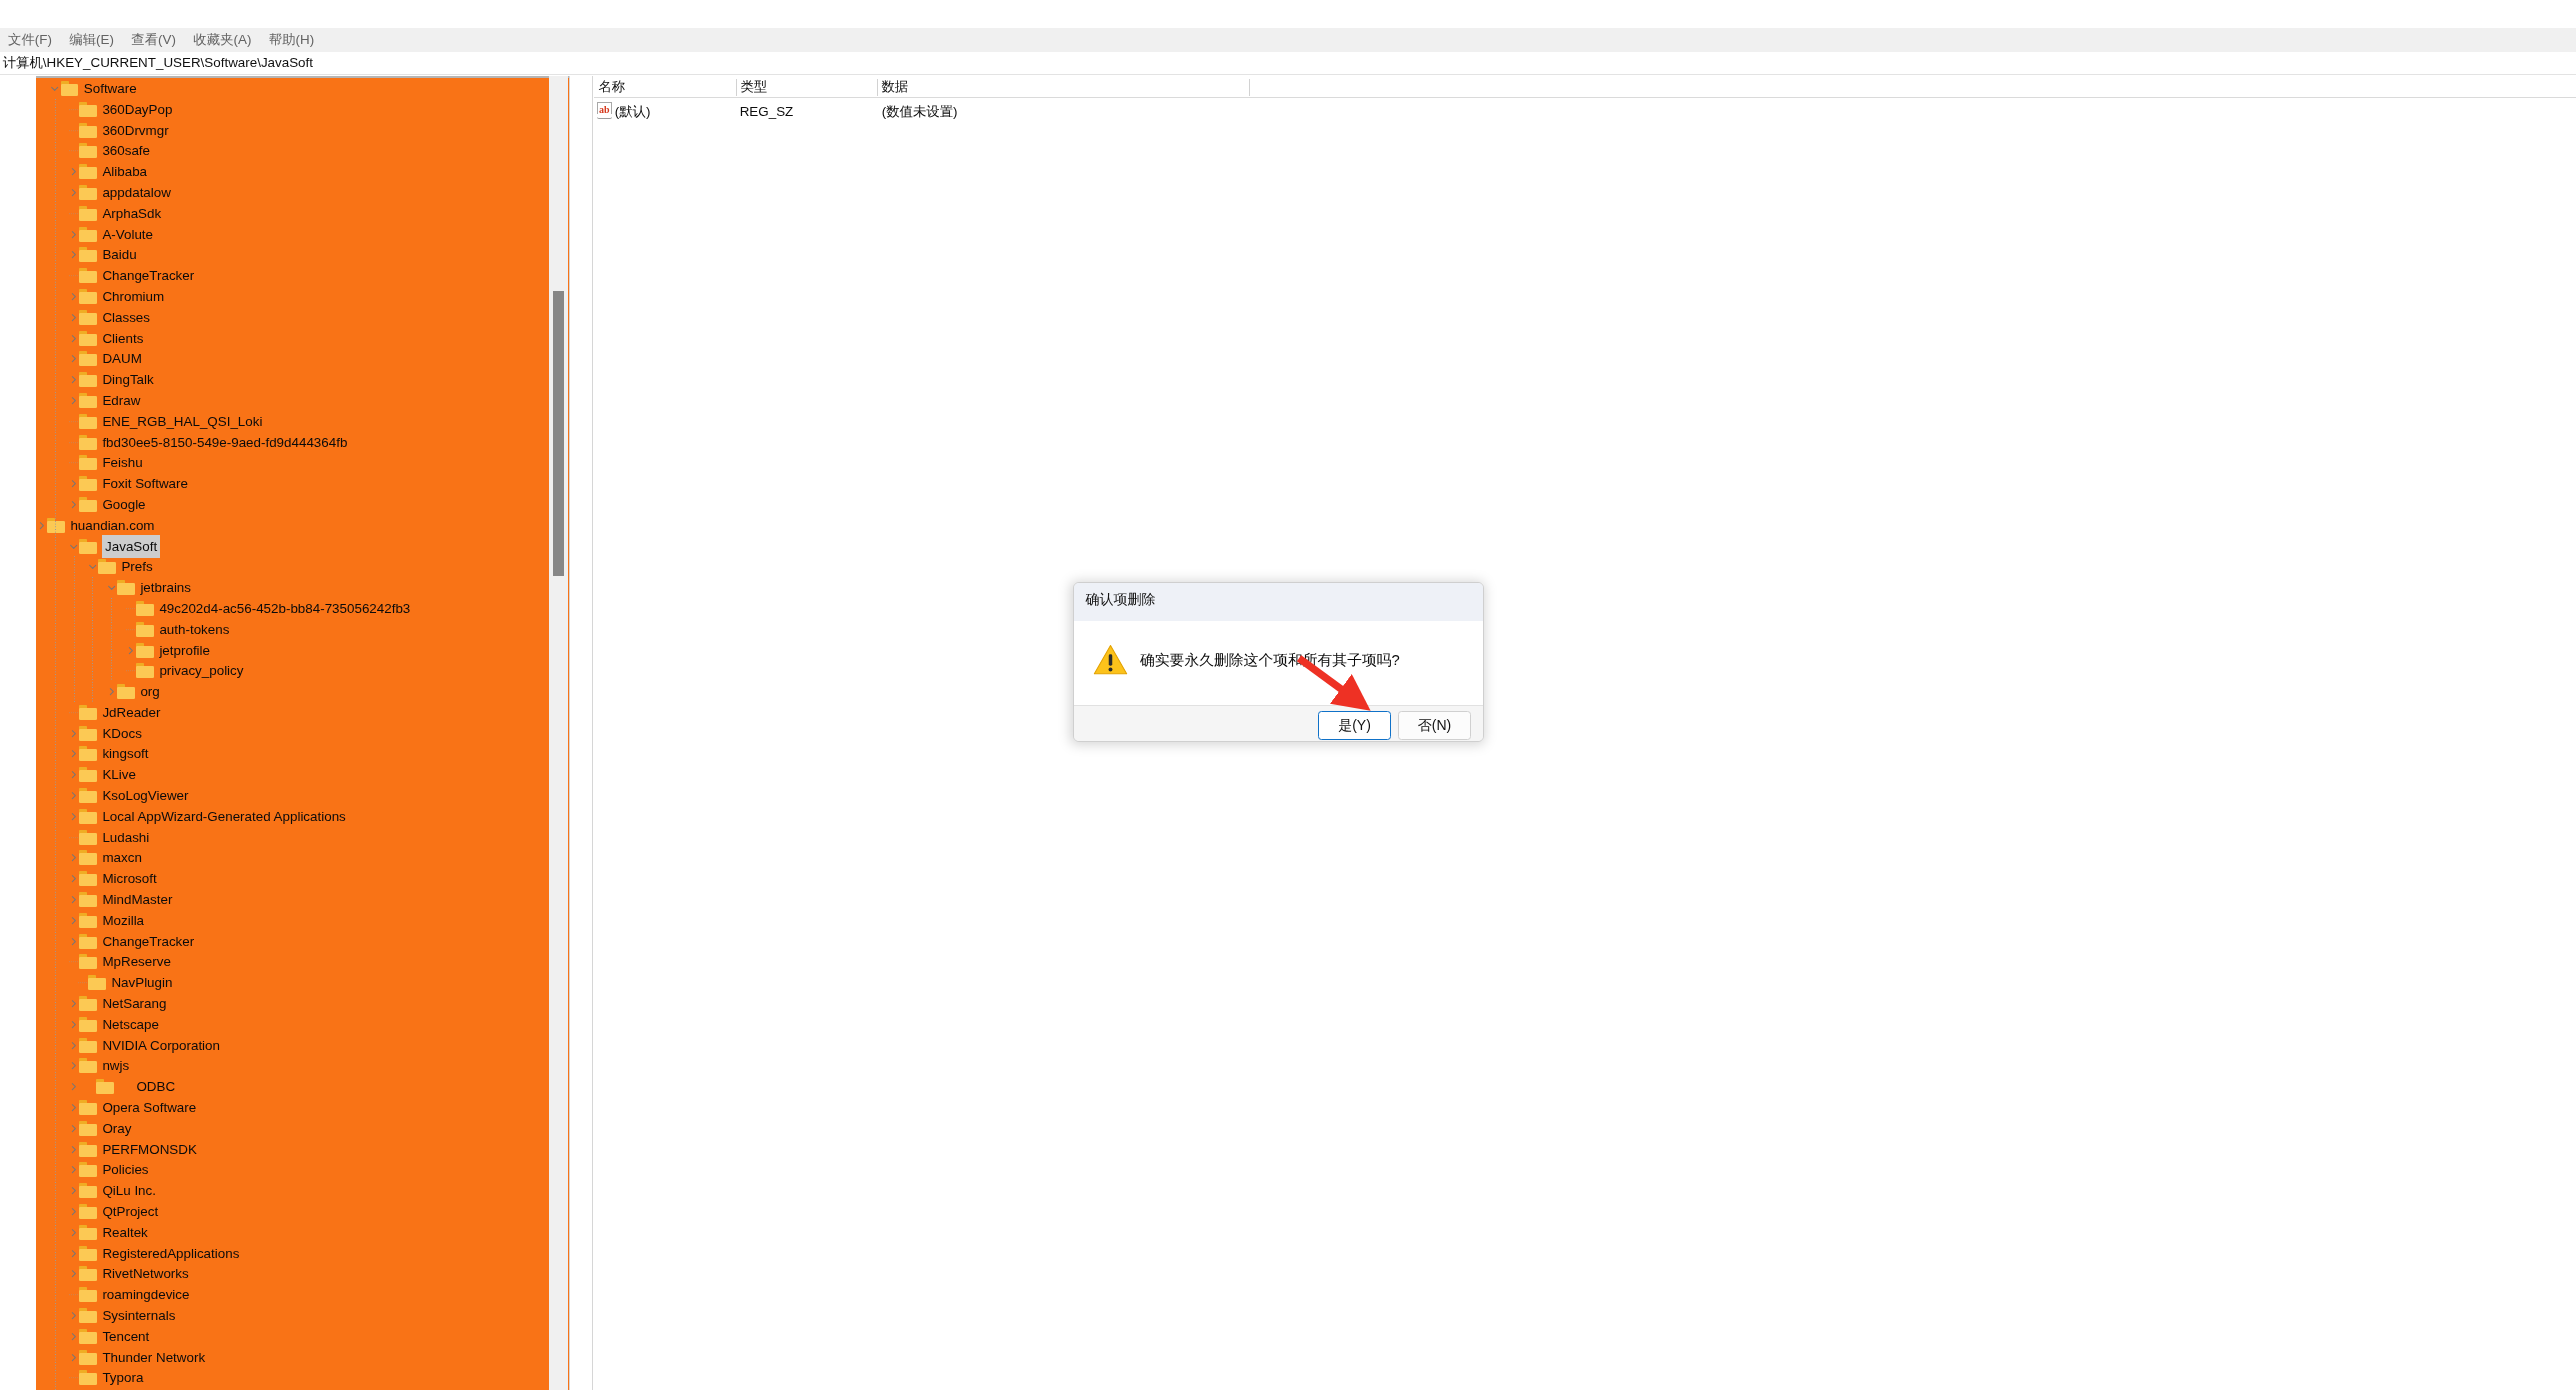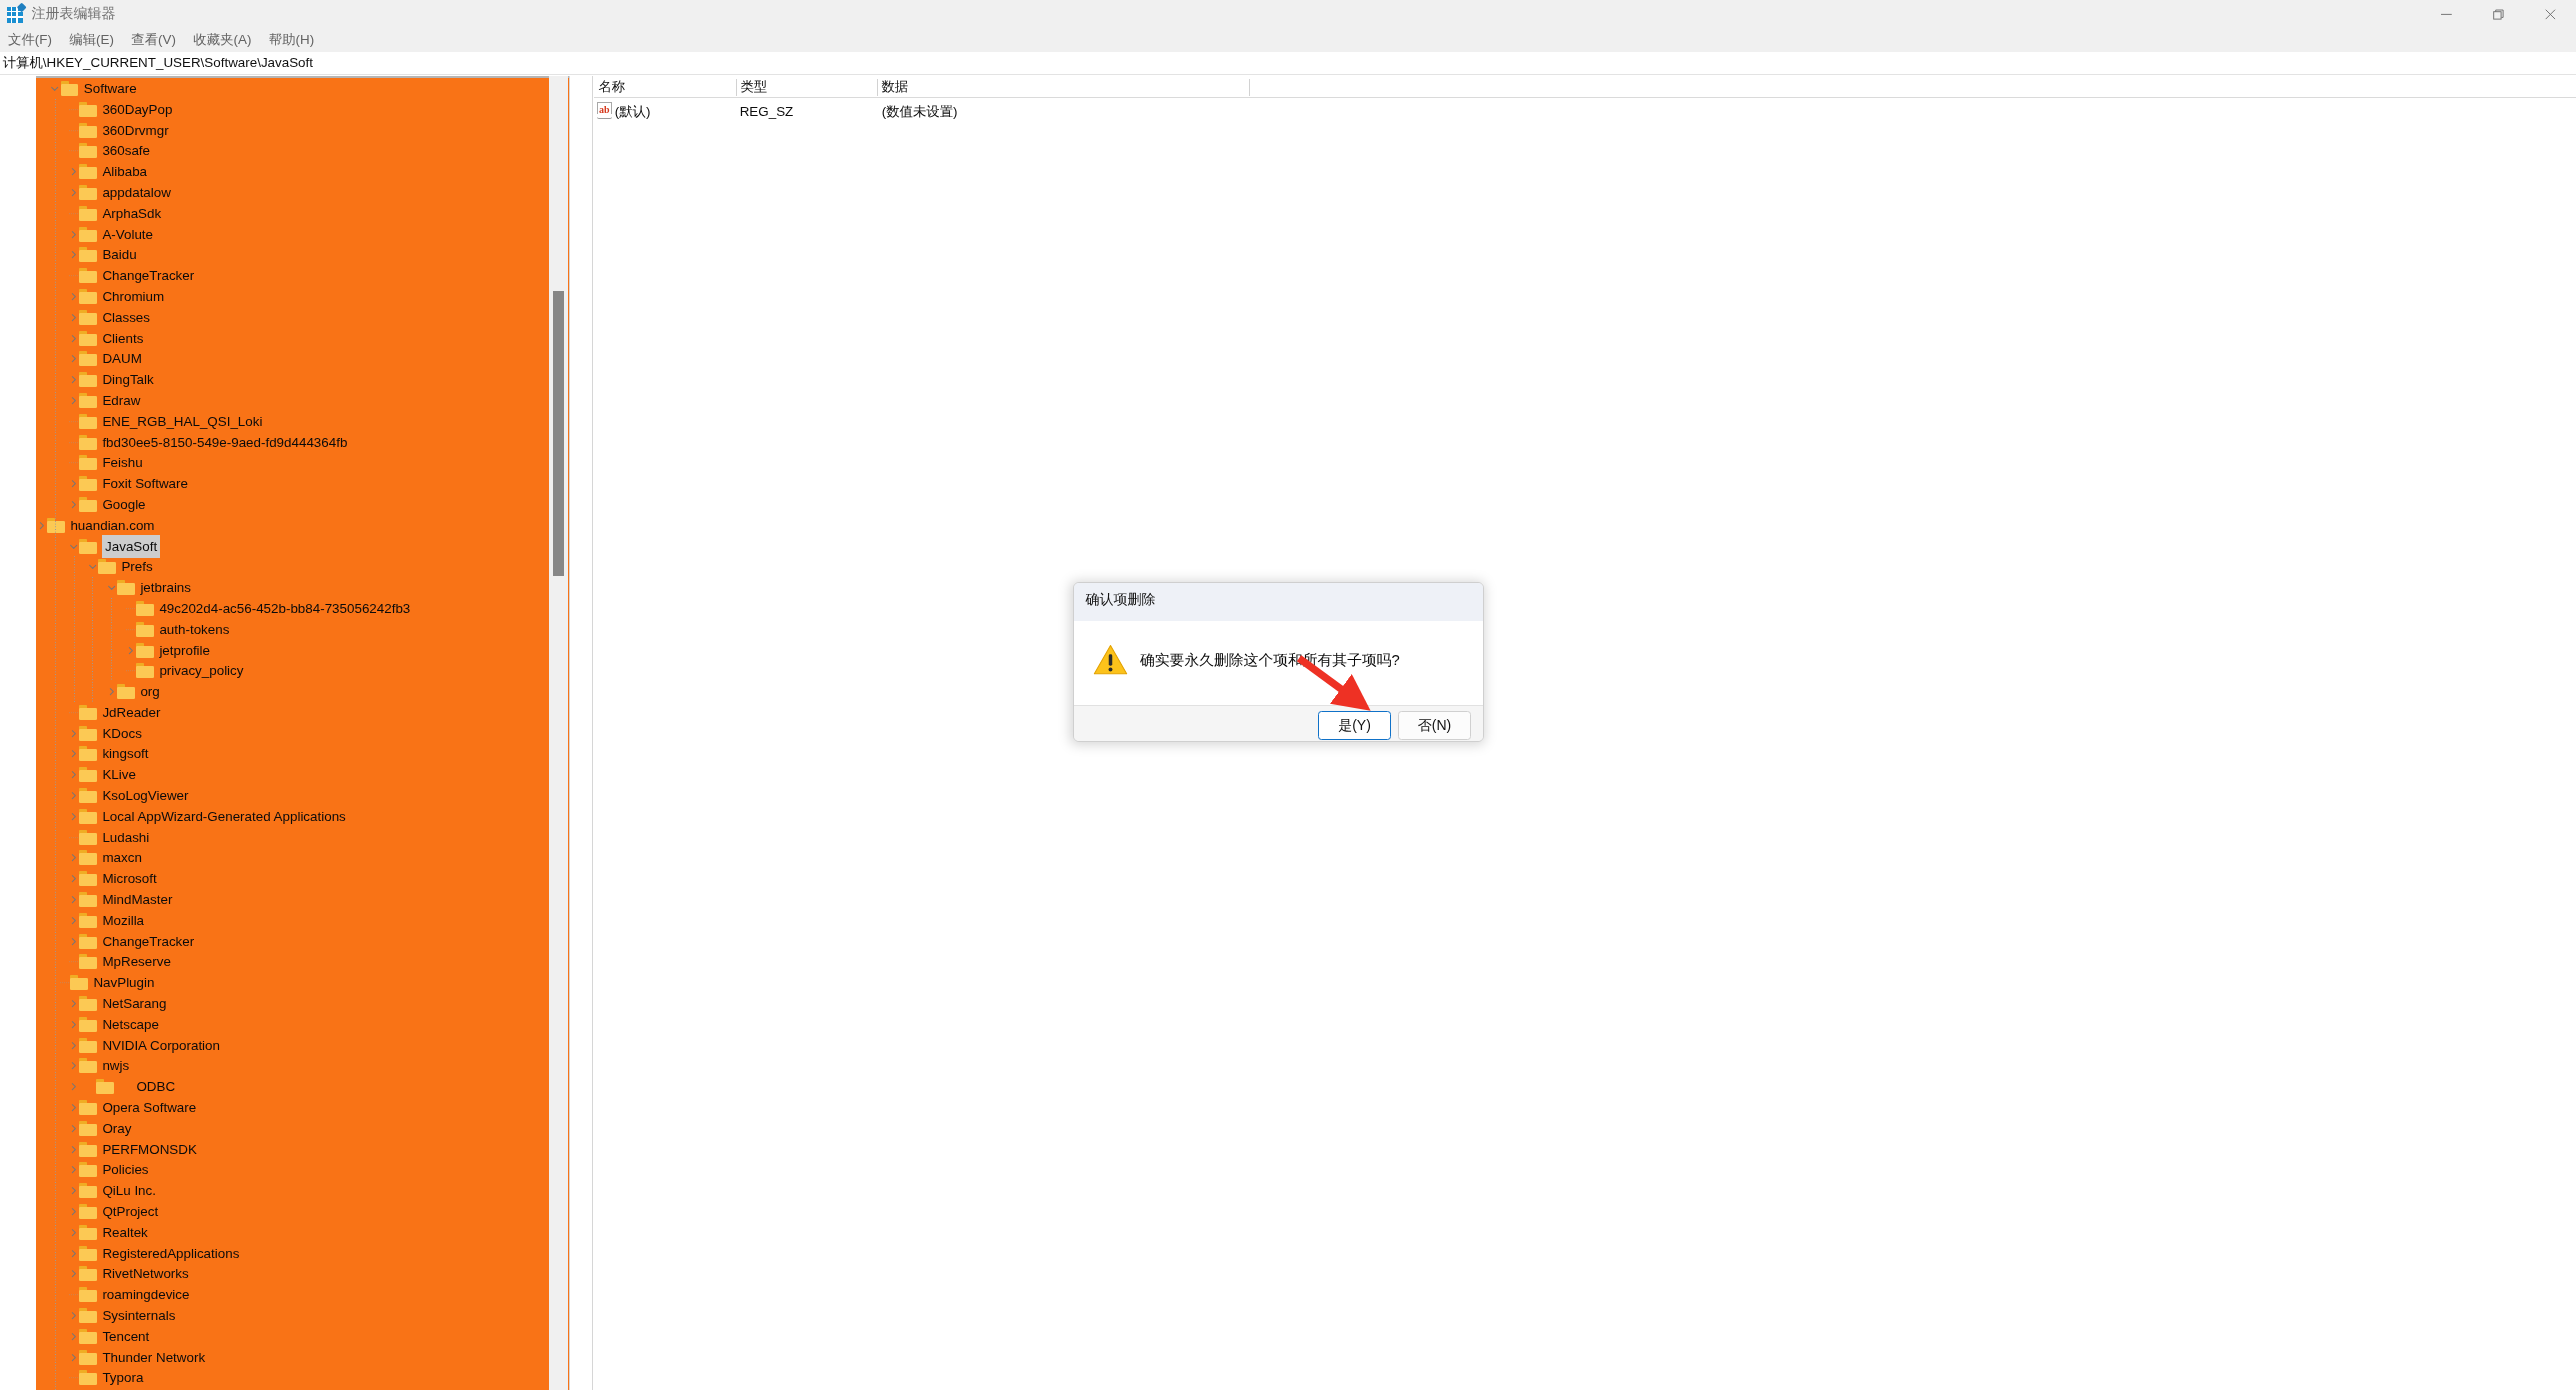--- a/index.html
+++ b/index.html
@@ -382,46 +382,20 @@
     left: 1295px; top: 654px;
     width: 134px; height: 81px;
     pointer-events: none;
   }
 </style>
 </head>
 <body>
 
 <div id="app">
 
-  <div class="titlebar">
-    <div class="title-icon">
-      <div class="grid"></div>
-      <div class="knob"></div>
-    </div>
-    <div class="title-text">注册表编辑器</div>
-    <div class="win-controls">
-      <div class="win-btn">
-        <svg width="14.8" height="14.8" viewBox="0 0 22 22">
-            <line x1="3" y1="11" x2="19" y2="11" stroke="#6d6d6d" stroke-width="1.4"></line>
-          </svg>
-      </div>
-      <div class="win-btn">
-        <svg width="14.8" height="14.8" viewBox="0 0 22 22">
-          <rect x="4" y="7" width="11" height="11" fill="none" stroke="#6d6d6d" stroke-width="1.4"></rect>
-          <path d="M7 7 V4.5 H18 V15.5 H15.5" fill="none" stroke="#6d6d6d" stroke-width="1.4"></path>
-        </svg>
-      </div>
-      <div class="win-btn">
-        <svg width="14.8" height="14.8" viewBox="0 0 22 22">
-          <line x1="4" y1="4" x2="18" y2="18" stroke="#6d6d6d" stroke-width="1.4"></line>
-          <line x1="18" y1="4" x2="4" y2="18" stroke="#6d6d6d" stroke-width="1.4"></line>
-        </svg>
-      </div>
-    </div>
-  </div>
 
   <div class="menubar">
     <div class="menu-item">文件(F)</div>
     <div class="menu-item">编辑(E)</div>
     <div class="menu-item">查看(V)</div>
     <div class="menu-item">收藏夹(A)</div>
     <div class="menu-item">帮助(H)</div>
   </div>
 
   <div class="addressbar">
@@ -912,21 +886,21 @@
         <div class="tree-row" style="padding-left: 32px; top: 875px; position: absolute; left: 0px; right: 0px;">
           <div class="guide"><svg width="11.4" height="11.4" viewBox="0 0 17 17">
               <line x1="2" y1="8.5" x2="15" y2="8.5" stroke="#9a9a9a" stroke-width="1" stroke-dasharray="1 2"></line>
             </svg></div>
           <div class="folder">
             <div class="tab"></div>
             <div class="body"></div>
           </div>
           <span class="tree-label">MpReserve</span>
         </div>
-        <div class="tree-row" style="padding-left: 23px; top: 896px; position: absolute; left: 0px; right: 0px;">
+        <div class="tree-row" style="padding-left: 41px; top: 896px; position: absolute; left: 0px; right: 0px;">
           <div class="guide"><svg width="11.4" height="11.4" viewBox="0 0 17 17">
               <line x1="2" y1="8.5" x2="15" y2="8.5" stroke="#9a9a9a" stroke-width="1" stroke-dasharray="1 2"></line>
             </svg></div>
           <div class="folder">
             <div class="tab"></div>
             <div class="body"></div>
           </div>
           <span class="tree-label">NavPlugin</span>
         </div>
         <div class="tree-row" style="padding-left: 32px; top: 917px; position: absolute; left: 0px; right: 0px;">

